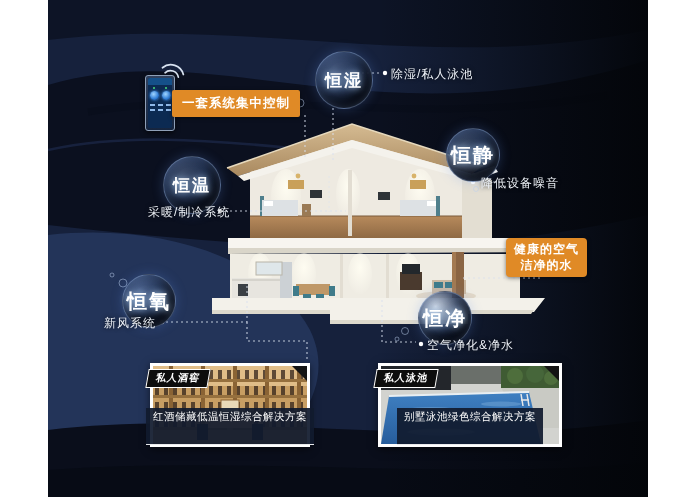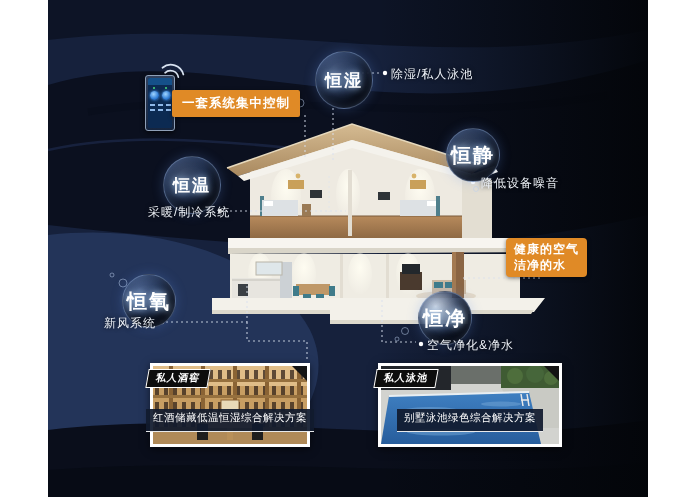--- a/index.html
+++ b/index.html
@@ -18,21 +18,21 @@
   .bubble.lg{width:56px;height:56px;font-size:17px;}
   .bubble.sm{width:52px;height:52px;font-size:20px;}
 
   .note{position:absolute;color:#eef2f8;font-size:12px;letter-spacing:1px;white-space:nowrap;
     text-shadow:0 0 4px rgba(0,0,0,.8);}
 
   .badge{position:absolute;background:#e08a26;color:#fff;font-weight:bold;white-space:nowrap;
     box-shadow:0 1px 4px rgba(0,0,0,.5);}
   .badge.control{left:124px;top:90px;font-size:12.5px;letter-spacing:1px;padding:5px 10px 5px;border-radius:2px;}
   .badge.health{left:458px;top:238px;font-size:12px;letter-spacing:1px;padding:3px 8px 4px;border-radius:4px;
-    text-align:left;line-height:1.35;}
+    text-align:center;line-height:1.35;}
 
   
   .phone{position:absolute;left:97px;top:75px;width:28px;height:54px;border-radius:3px;
     background:linear-gradient(#31425f,#16253f);border:1px solid #8fa0b8;box-shadow:0 2px 5px rgba(0,0,0,.6);}
   .phone .screen{position:absolute;left:2px;right:2px;top:2px;bottom:2px;background:#0c2a52;border-radius:2px;overflow:hidden;}
   .phone .hdr{height:7px;background:#155089;}
   .phone .dots{display:flex;justify-content:space-around;margin-top:2px;}
   .phone .dot-g{width:2px;height:2px;border-radius:50%;background:#46e07a;}
   .phone .dials{display:flex;justify-content:space-around;margin-top:2px;}
   .phone .dial{width:9px;height:9px;border-radius:50%;
@@ -41,23 +41,23 @@
   .phone .bar{width:5px;height:2px;background:#8fb8e8;}
   .phone .stats2{display:flex;justify-content:space-around;margin-top:3px;}
 
   
   .card{position:absolute;background:#fff;padding:3px;box-shadow:0 2px 8px rgba(0,0,0,.55);}
   .card .photo{position:relative;display:block;}
   .card .tag{position:absolute;left:-3px;top:6px;background:#0d0d0d;color:#fff;border:1px solid #fff;
     font-size:10px;font-weight:bold;letter-spacing:1px;padding:1px 8px 2px;transform:skewX(-10deg);white-space:nowrap;}
   .card .fold{position:absolute;right:3px;top:3px;width:0;height:0;
     border-left:15px solid transparent;border-top:15px solid #141414;}
-  .card .caption{position:absolute;left:50%;bottom:15px;transform:translateX(-50%);
+  .card .caption{position:absolute;left:50%;bottom:2px;transform:translateX(-50%);
     background:rgba(17,27,46,.93);color:#fff;font-size:10.5px;letter-spacing:.5px;white-space:nowrap;
-    padding:2px 7px 6px;border-bottom:1px solid rgba(255,255,255,.9);}
+    padding:2px 7px 20px;border-bottom:1px solid rgba(255,255,255,.9);}
   .card.wine{left:102px;top:363px;}
   .card.pool{left:330px;top:363px;}
 </style>
 </head>
 <body>
 
 <div class="page">
   <div class="canvas">
 
     <svg class="bg" width="600" height="497" viewBox="0 0 600 497">

